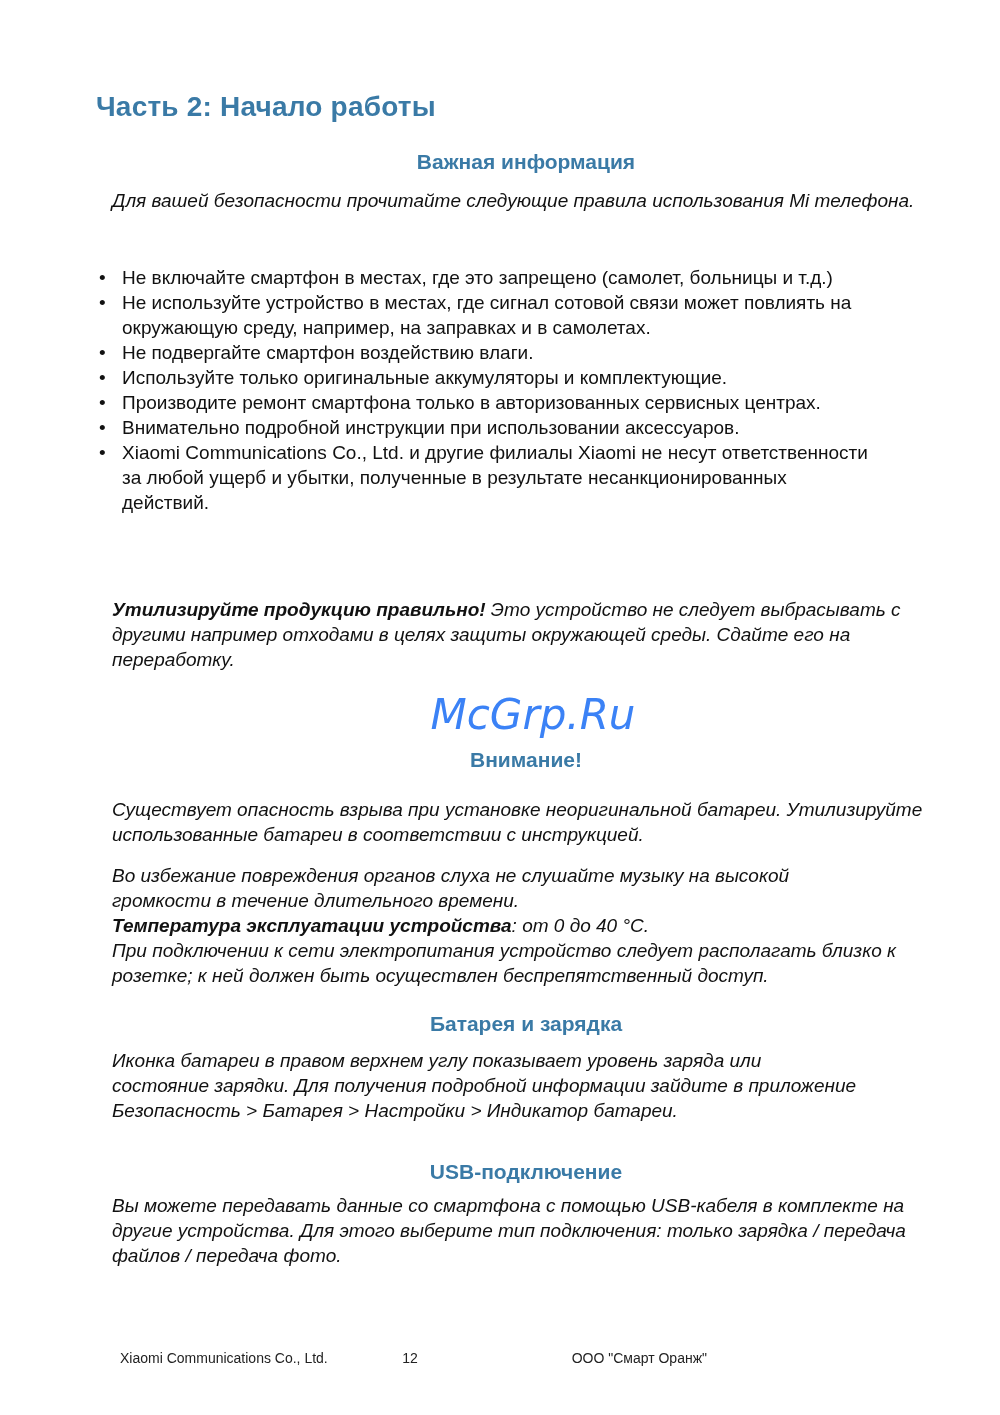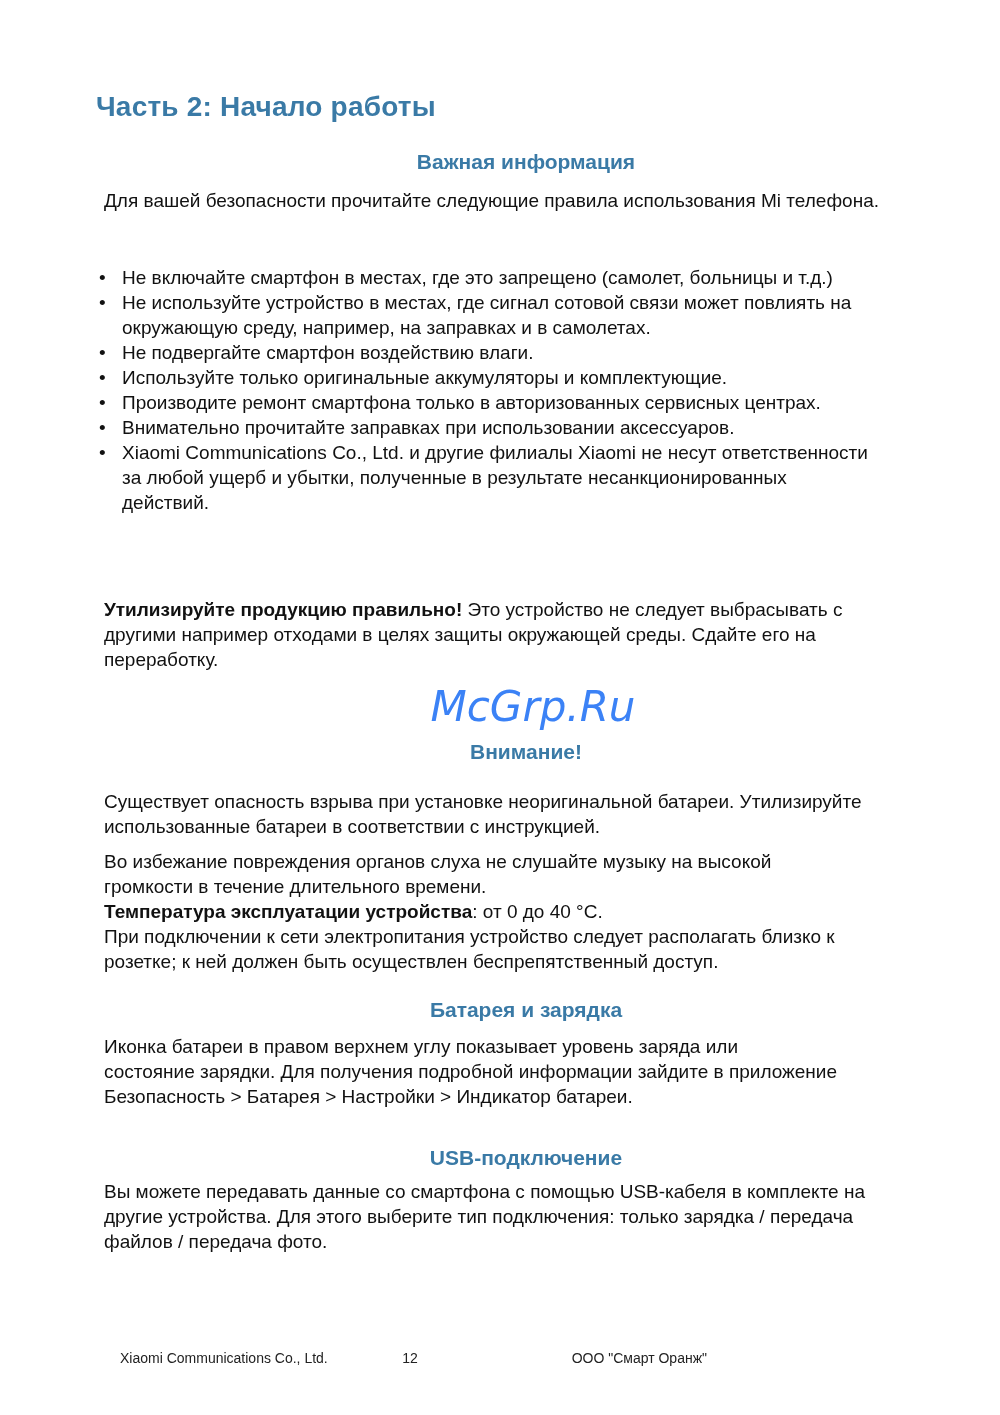--- a/index.html
+++ b/index.html
@@ -34,21 +34,21 @@
   }
   h2.h-important { margin-top: 25px; }
   h2.h-warning   { margin-top: 5px; }
   h2.h-battery   { margin-top: 23px; }
   h2.h-usb       { margin-top: 36px; }
   .body-text, .body-text * {
     font-size: 19px;
     line-height: 25px;
     color: #111111;
   }
-  p { margin: 8px; }
+  p { margin: 16px; font-style: italic; }
   .line { display: block; white-space: nowrap; }
   .p-intro   { margin-top: 13px; }
   .bullet-list {
     list-style: none;
     margin: 52px 0 0 0;
     padding: 0;
   }
   .bullet-list li {
     position: relative;
     padding-left: 26px;
@@ -116,21 +116,21 @@
       <li>
         <span class="line">Не подвергайте смартфон воздействию влаги.</span>
       </li>
       <li>
         <span class="line">Используйте только оригинальные аккумуляторы и комплектующие.</span>
       </li>
       <li>
         <span class="line">Производите ремонт смартфона только в авторизованных сервисных центрах.</span>
       </li>
       <li>
-        <span class="line">Внимательно прочитайте заправках при использовании аксессуаров.</span>
+        <span class="line">Внимательно подробной инструкции при использовании аксессуаров.</span>
       </li>
       <li>
         <span class="line">Xiaomi Communications Co., Ltd. и другие филиалы Xiaomi не несут ответственности</span>
         <span class="line">за любой ущерб и убытки, полученные в результате несанкционированных</span>
         <span class="line">действий.</span>
       </li>
     </ul>
 
     <p class="body-text p-recycle">
       <span class="line"><b class="inline-bold">Утилизируйте продукцию правильно!</b><span> Это устройство не следует выбрасывать с</span></span>

